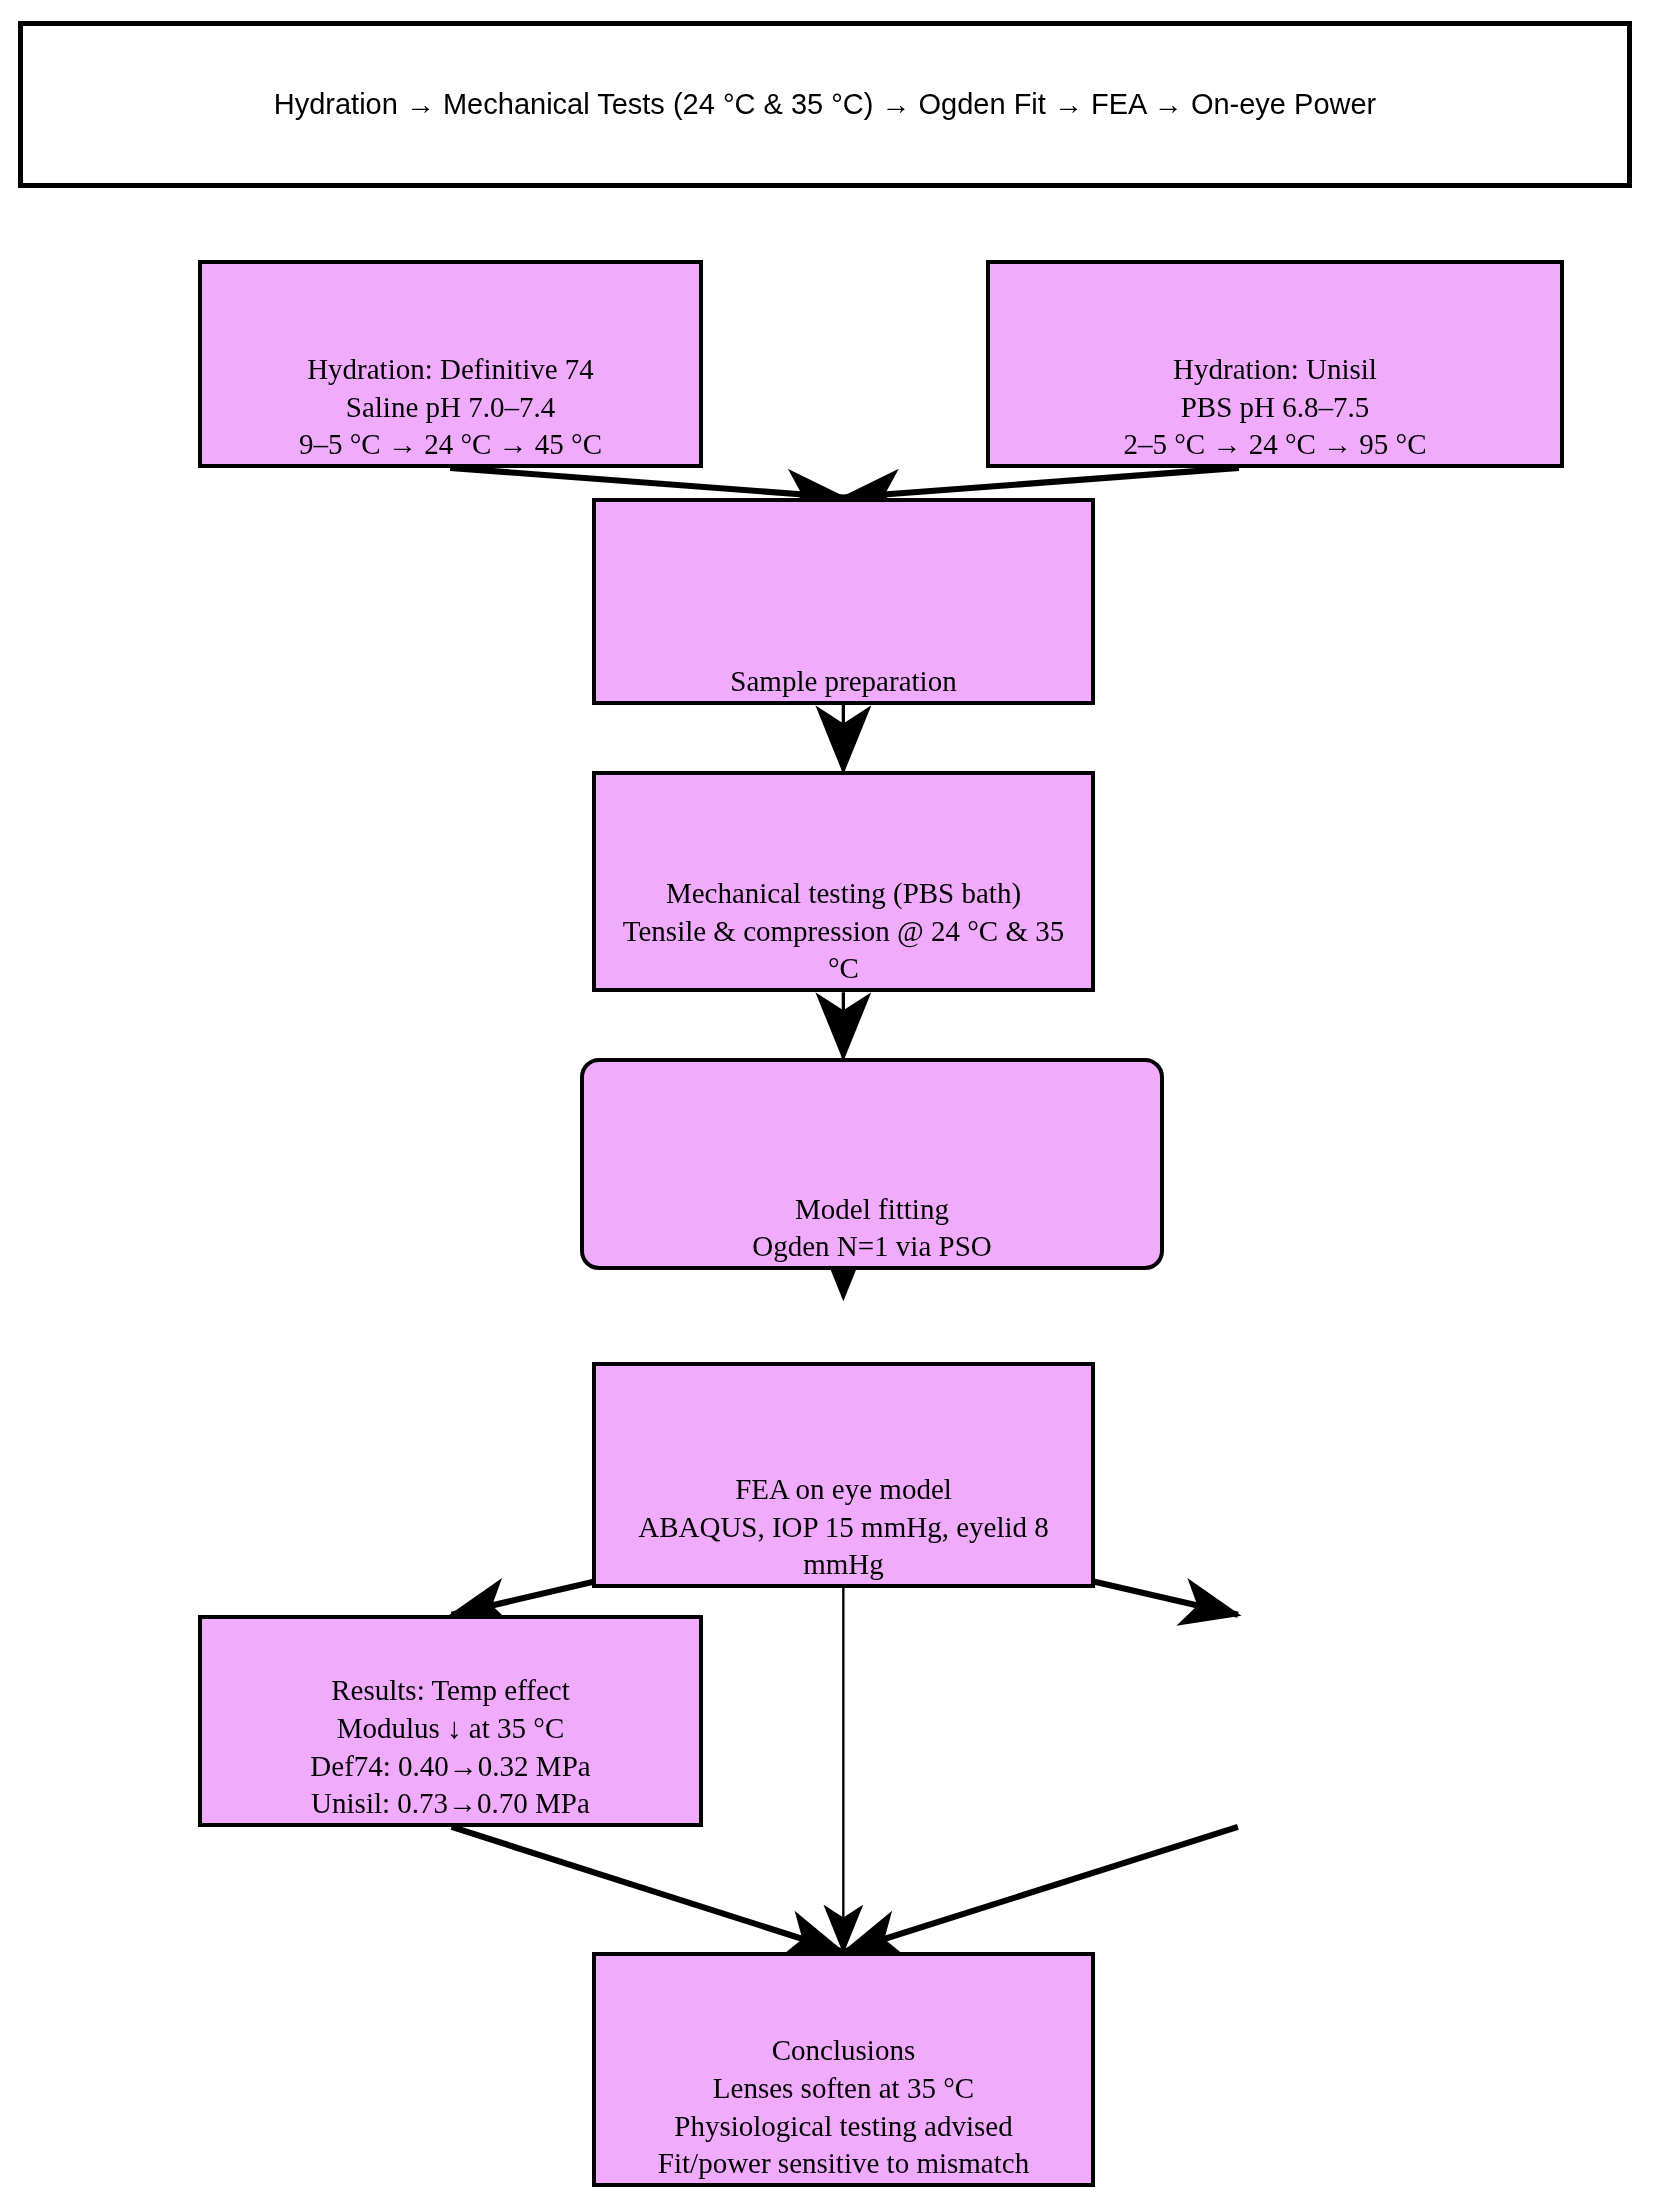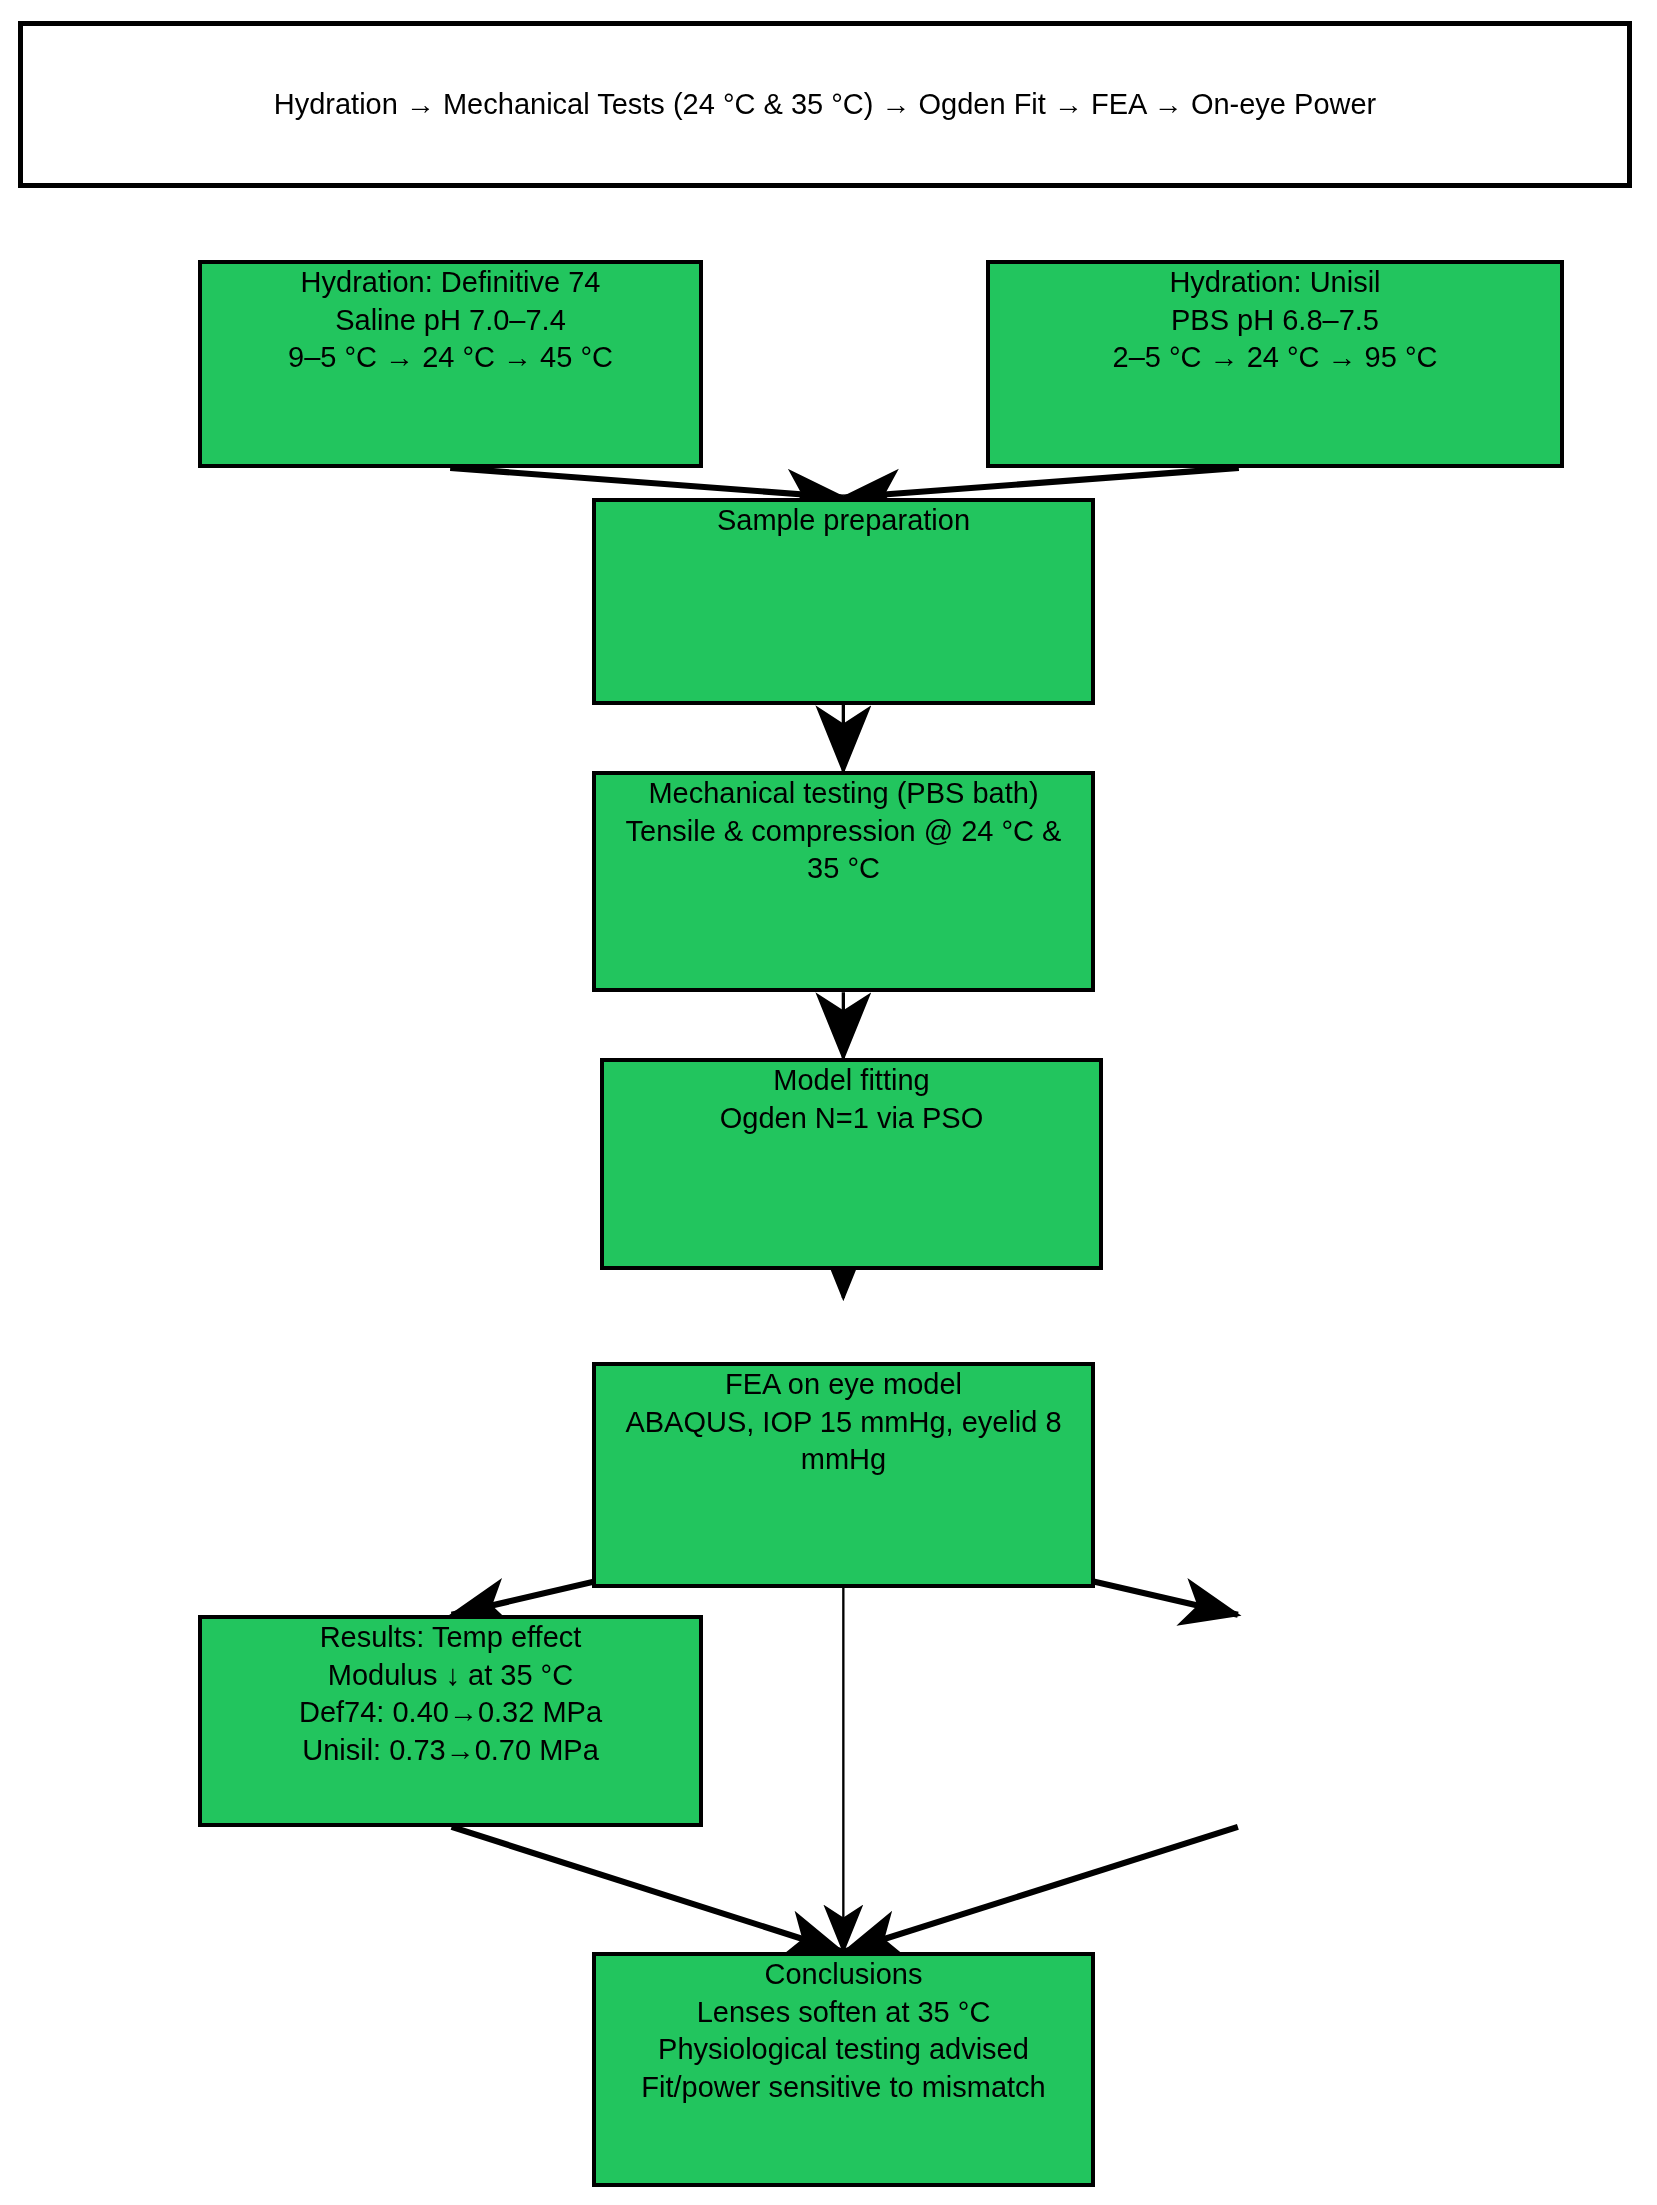--- a/index.html
+++ b/index.html
@@ -1,30 +1,30 @@
 <!DOCTYPE html>
 <html style="font-size:7.5px"><head>
 <meta charset="utf-8">
 <style>
   html,body{margin:0;padding:0;background:#ffffff;}
   #page{position:relative;width:1658px;height:2205px;background:#ffffff;
         font-family:"Liberation Sans","DejaVu Sans",sans-serif;color:#000000;overflow:hidden;}
   #edges{position:absolute;left:0;top:0;width:1658px;height:2205px;pointer-events:none;}
-  .node{position:absolute;box-sizing:border-box;border:4.2px solid #000000;background:#22c55e;
-        display:flex;align-items:flex-start;justify-content:center;text-align:center;}
+  .node{position:absolute;box-sizing:border-box;border:4.2px solid #000000;background:#f0abfc;
+        display:flex;align-items:flex-end;justify-content:center;text-align:center;font-family:Liberation Serif, serif;}
   .node .txt{font-size:29px;line-height:1.30;letter-spacing:0px;padding:0 12.2px;}
   .banner{position:absolute;box-sizing:border-box;border:5.2px solid #000000;background:#ffffff;
           display:flex;align-items:center;justify-content:center;text-align:center;}
   .banner .txt{font-size:29px;line-height:1.3;}
   #n_banner{left:18px;top:21px;width:1614px;height:167px;}
   #n_hyd_left{left:198px;top:260px;width:505px;height:208px;}
   #n_hyd_right{left:986px;top:260px;width:578px;height:208px;}
   #n_sampleprep{left:592px;top:498px;width:503px;height:207px;}
   #n_mechtest{left:592px;top:771px;width:503px;height:221px;}
-  #n_modelfit{left:600px;top:1058px;width:503px;height:212px;}
+  #n_modelfit{left:580px;top:1058px;width:584px;height:212px;border-radius:19px;}
   #n_fea{left:592px;top:1362px;width:503px;height:226px;}
   #n_res_left{left:198px;top:1615px;width:505px;height:212px;}
   #n_res_right{left:986px;top:1615px;width:506px;height:212px;}
   #n_conclusions{left:592px;top:1952px;width:503px;height:235px;}
 </style>
 </head>
 <body>
 
 <div id="page">
 

